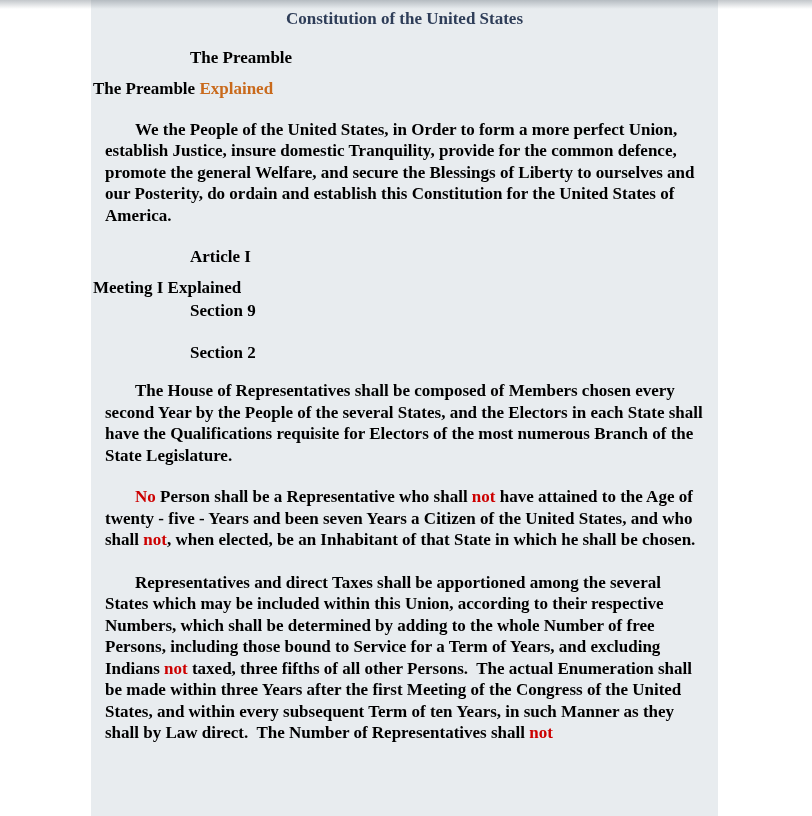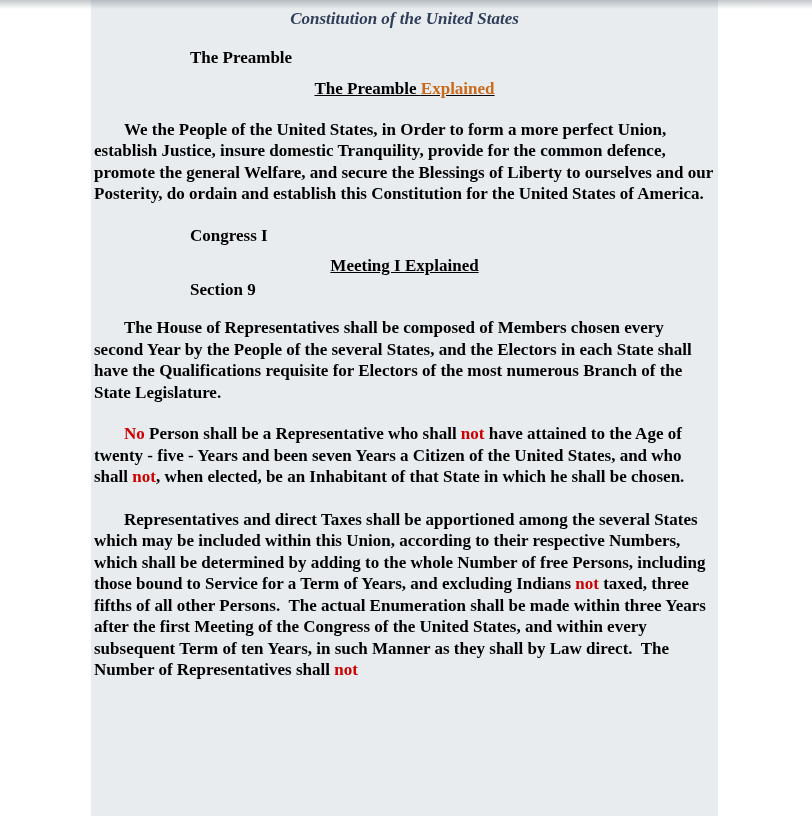--- a/index.html
+++ b/index.html
@@ -35,26 +35,25 @@
     background: var(--content-bg);
     padding: 8px 2px 0 2px;
     font-size: 17px;
     line-height: 21.5px;
     color: var(--body-text);
     overflow: hidden;
   }
   .doc-title {
     text-align: center;
     color: var(--title-navy);
-    font-style: italic;
   }
   .heading { padding-left: 97px; }
-  .explained-line { text-align: center; text-decoration: underline; }
+  .explained-line { text-align: left; }
   .body-para {
-    margin: 1px;
+    margin: 12px;
     text-indent: 30px;
     white-space: pre-wrap;
   }
   .seg-red { color: var(--red); }
   .seg-orange { color: var(--orange); }
   .block { margin: 0; }
 </style>
 </head>
 <body>
 
@@ -65,29 +64,30 @@
   <div class="block doc-title">Constitution of the United States</div>
 
   <div class="block heading" style="margin-top:17px">The Preamble</div>
 
   <div class="block explained-line" style="margin-top:10px">
     <span><span>The Preamble </span><span class="seg-orange">Explained</span></span>
   </div>
 
   <p class="body-para" style="margin-top:19px">We the People of the United States, in Order to form a more perfect Union, establish Justice, insure domestic Tranquility, provide for the common defence, promote the general Welfare, and secure the Blessings of Liberty to ourselves and our Posterity, do ordain and establish this Constitution for the United States of America.</p>
 
-  <div class="block heading" style="margin-top:20px">Congress I</div>
+  <div class="block heading" style="margin-top:20px">Article I</div>
 
   <div class="block explained-line" style="margin-top:9px">
     <span>Meeting I Explained</span>
   </div>
 
   <div class="block heading" style="margin-top:2px">Section 9</div>
 
 
+  <div class="block heading" style="margin-top:20px">Section 2</div>
 
   <p class="body-para" style="margin-top:17px">The House of Representatives shall be composed of Members chosen every second Year by the People of the several States, and the Electors in each State shall have the Qualifications requisite for Electors of the most numerous Branch of the State Legislature.</p>
 
   <p class="body-para" style="margin-top:20px"><span class="seg-red">No</span><span> Person shall be a Representative who shall </span><span class="seg-red">not</span><span> have attained to the Age of twenty - five - Years and been seven Years a Citizen of the United States, and who shall </span><span class="seg-red">not</span><span>, when elected, be an Inhabitant of that State in which he shall be chosen.</span></p>
 
   <p class="body-para" style="margin-top:21px"><span>Representatives and direct Taxes shall be apportioned among the several States which may be included within this Union, according to their respective Numbers, which shall be determined by adding to the whole Number of free Persons, including those bound to Service for a Term of Years, and excluding Indians </span><span class="seg-red">not</span><span> taxed, three fifths of all other Persons.  The actual Enumeration shall be made within three Years after the first Meeting of the Congress of the United States, and within every subsequent Term of ten Years, in such Manner as they shall by Law direct.  The Number of Representatives shall </span><span class="seg-red">not</span></p>
 
 </div>
 
 </body></html>

